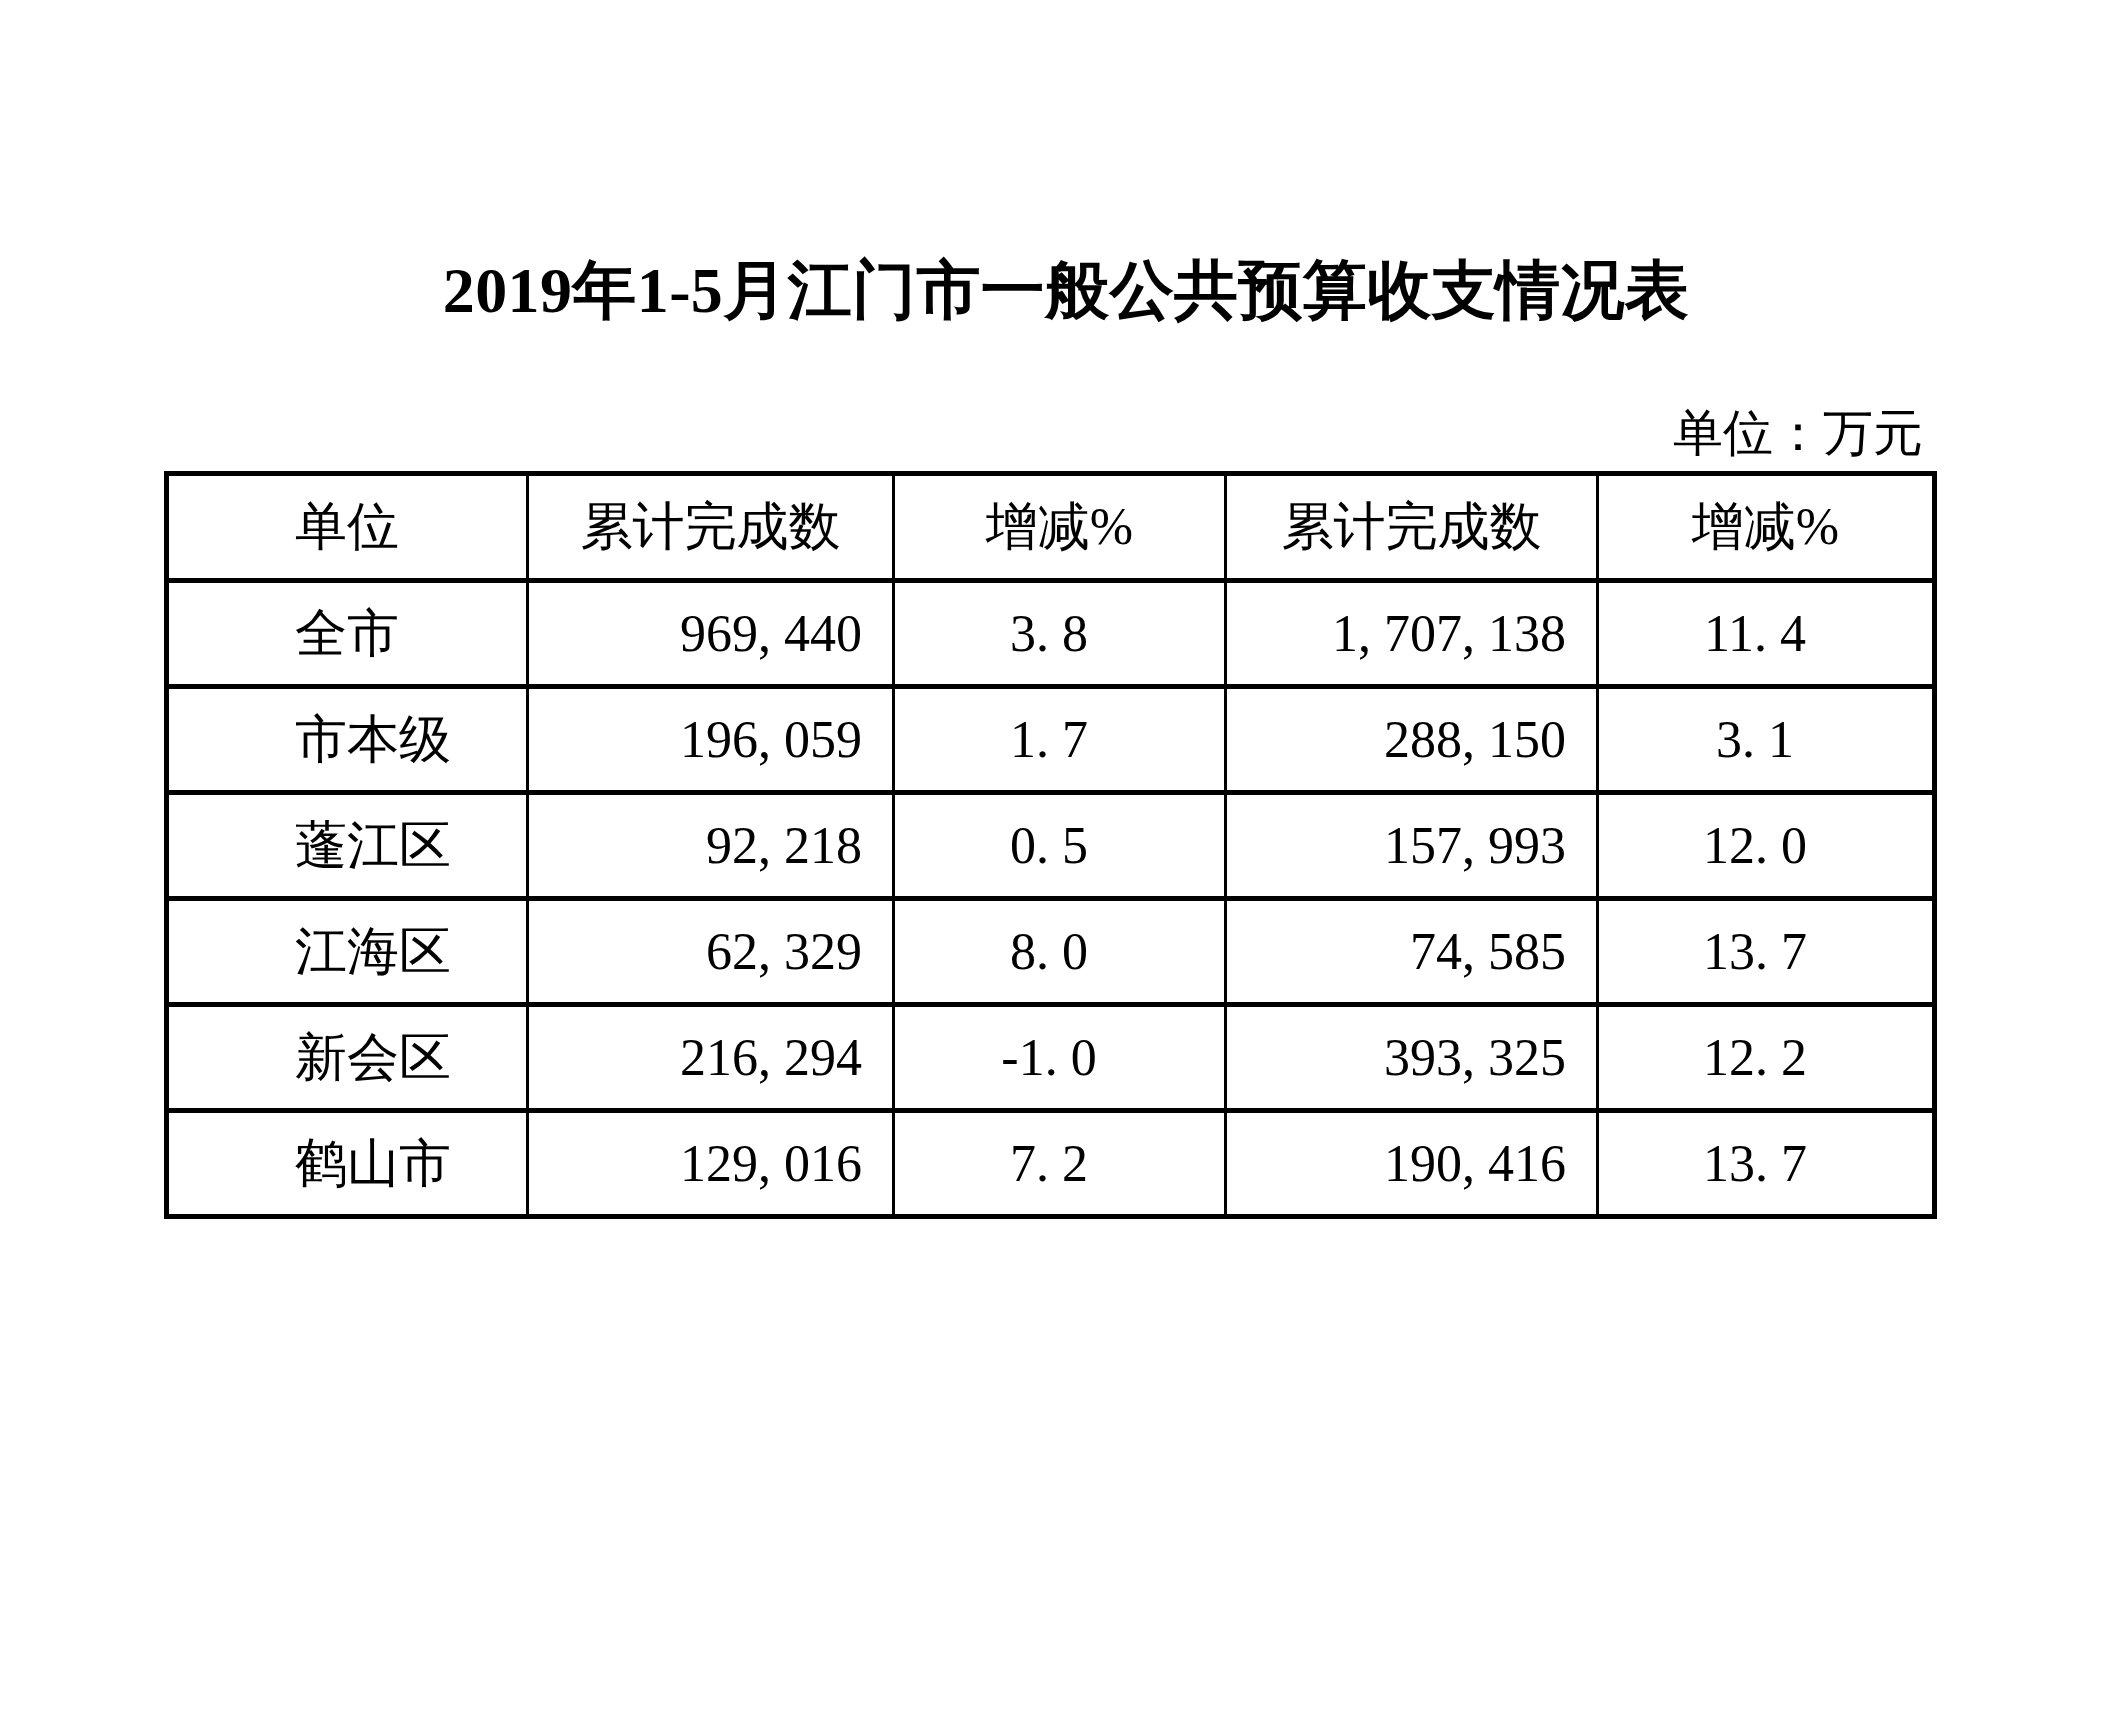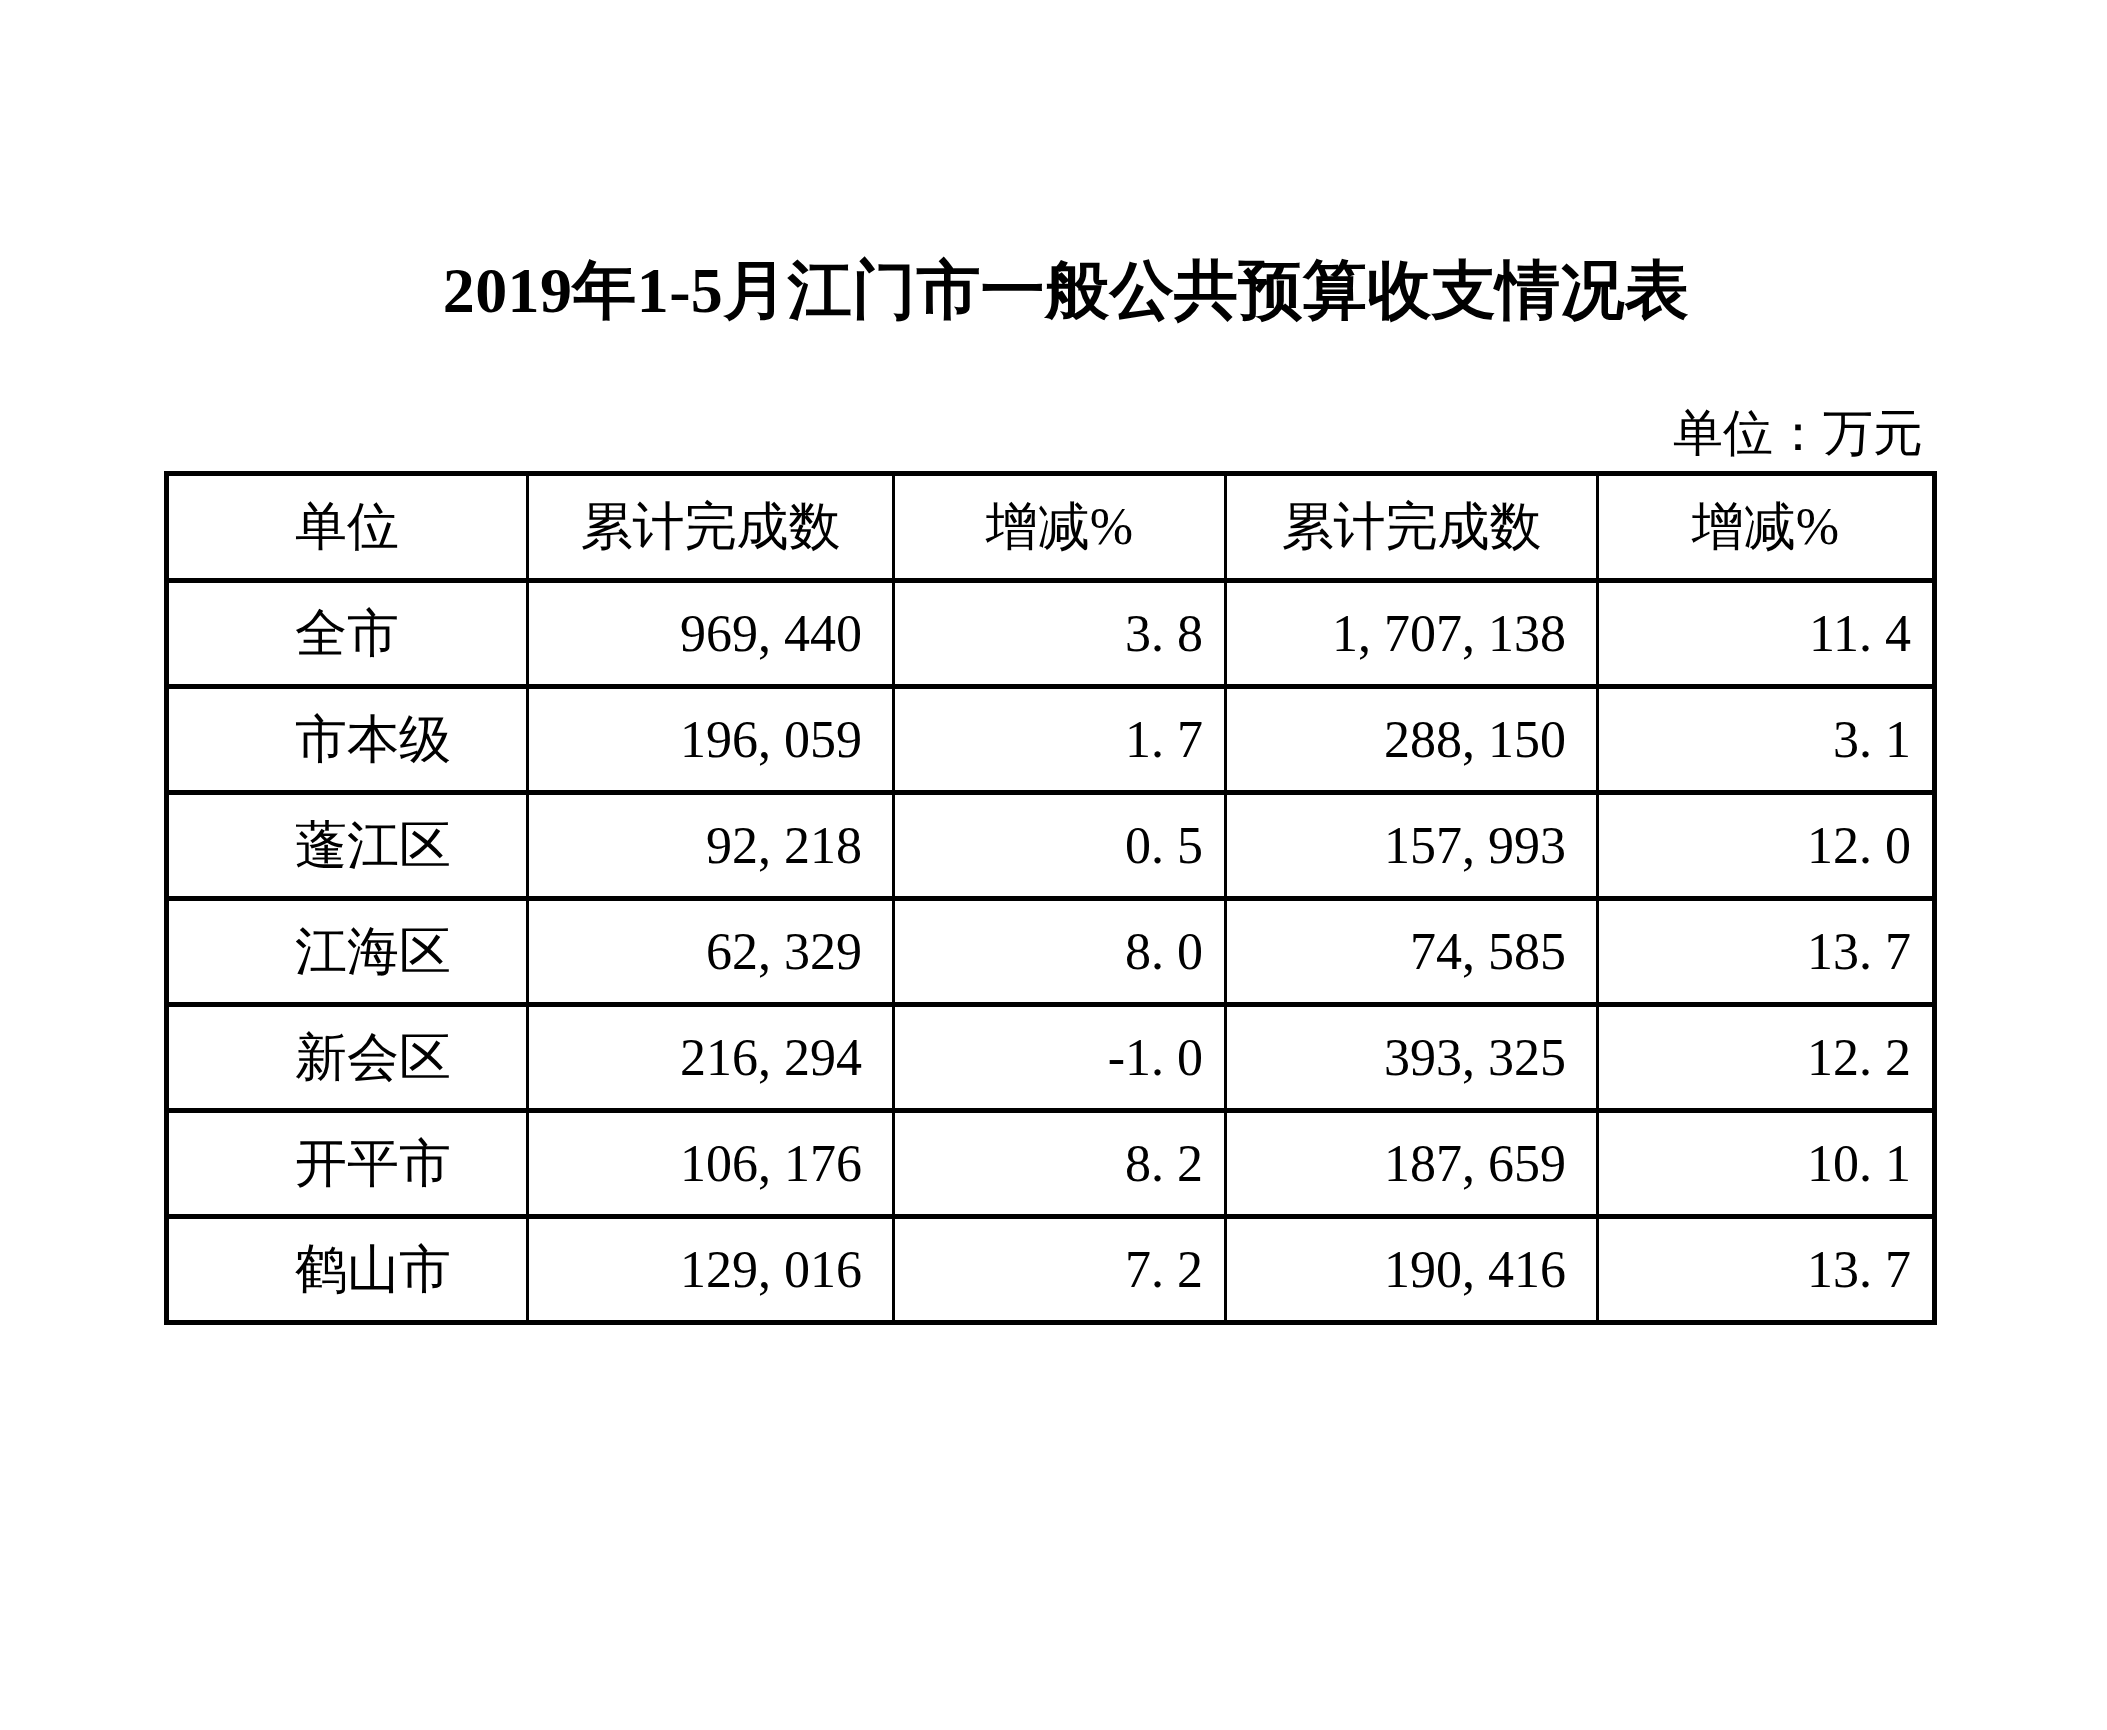--- a/index.html
+++ b/index.html
@@ -72,21 +72,21 @@
   .first-col {
     text-align: left;
     padding-left: 126px !important;
   }
   th.first-col { font-weight: bold; }
   td.num-cell {
     text-align: right;
     padding-right: 30px !important;
   }
   td.pct-cell {
-    text-align: right;
+    text-align: center;
     padding-right: 21px !important;
   }
 </style>
 </head>
 <body>
 
 <div class="title">2019年1-5月江门市一般公共预算收支情况表</div>
 
 <div class="unit-note">单位：万元</div>
 
@@ -136,27 +136,20 @@
       <td class="pct-cell">13. 7</td>
     </tr>
     <tr class="data-row">
       <td class="first-col">新会区</td>
       <td class="num-cell">216, 294</td>
       <td class="pct-cell">-1. 0</td>
       <td class="num-cell">393, 325</td>
       <td class="pct-cell">12. 2</td>
     </tr>
     <tr class="data-row">
-      <td class="first-col">开平市</td>
-      <td class="num-cell">106, 176</td>
-      <td class="pct-cell">8. 2</td>
-      <td class="num-cell">187, 659</td>
-      <td class="pct-cell">10. 1</td>
-    </tr>
-    <tr class="data-row">
       <td class="first-col">鹤山市</td>
       <td class="num-cell">129, 016</td>
       <td class="pct-cell">7. 2</td>
       <td class="num-cell">190, 416</td>
       <td class="pct-cell">13. 7</td>
     </tr>
   </tbody>
 </table>
 
 

